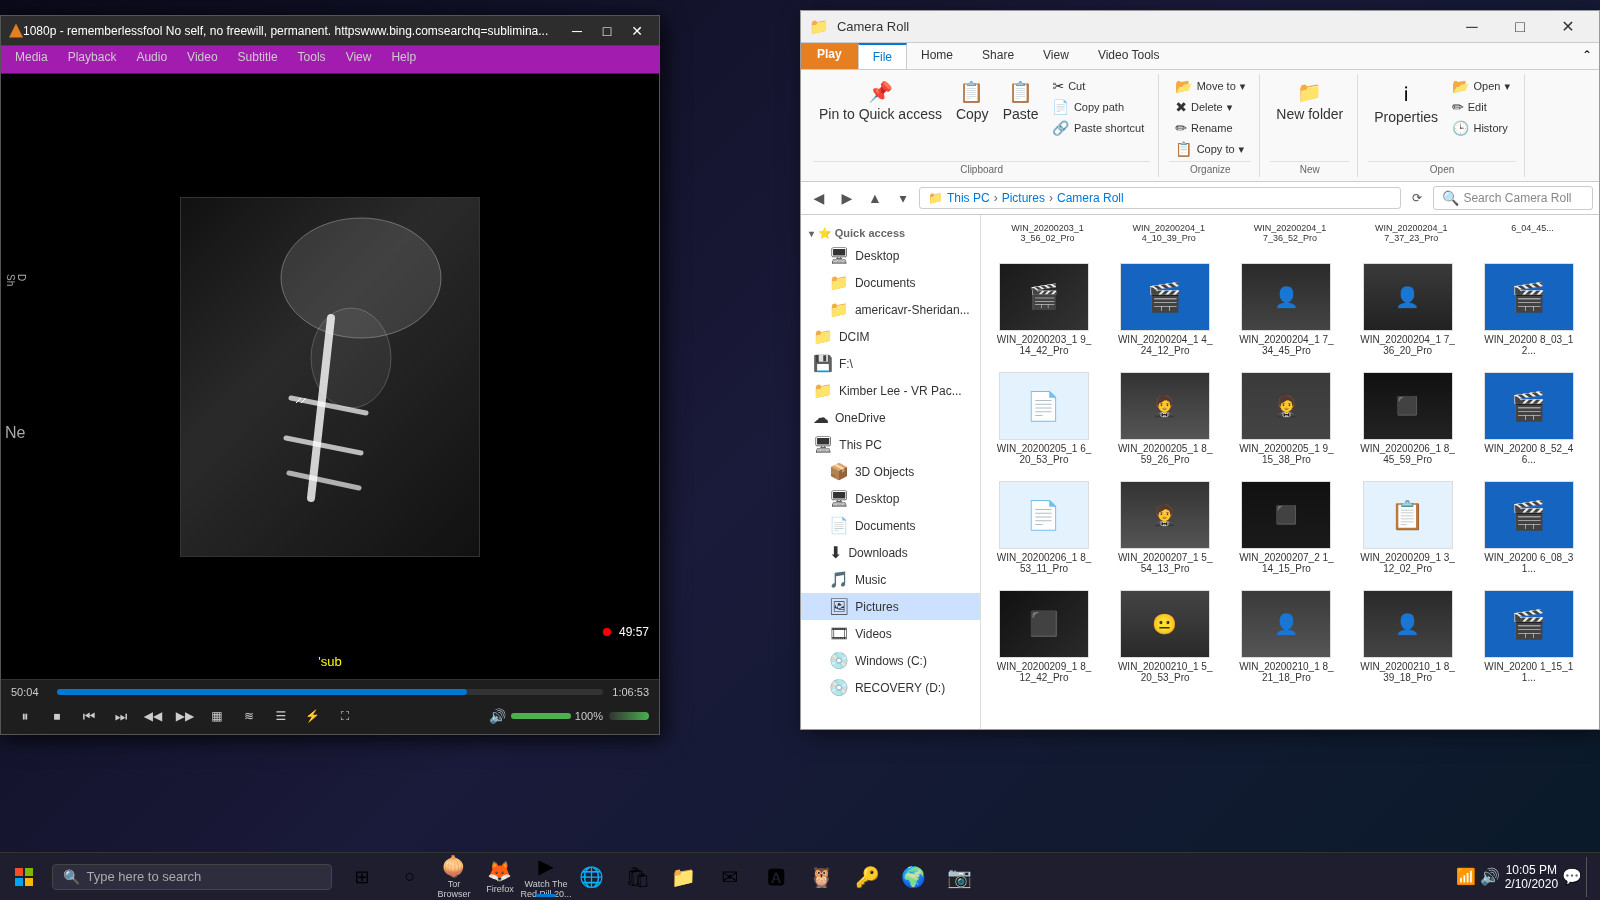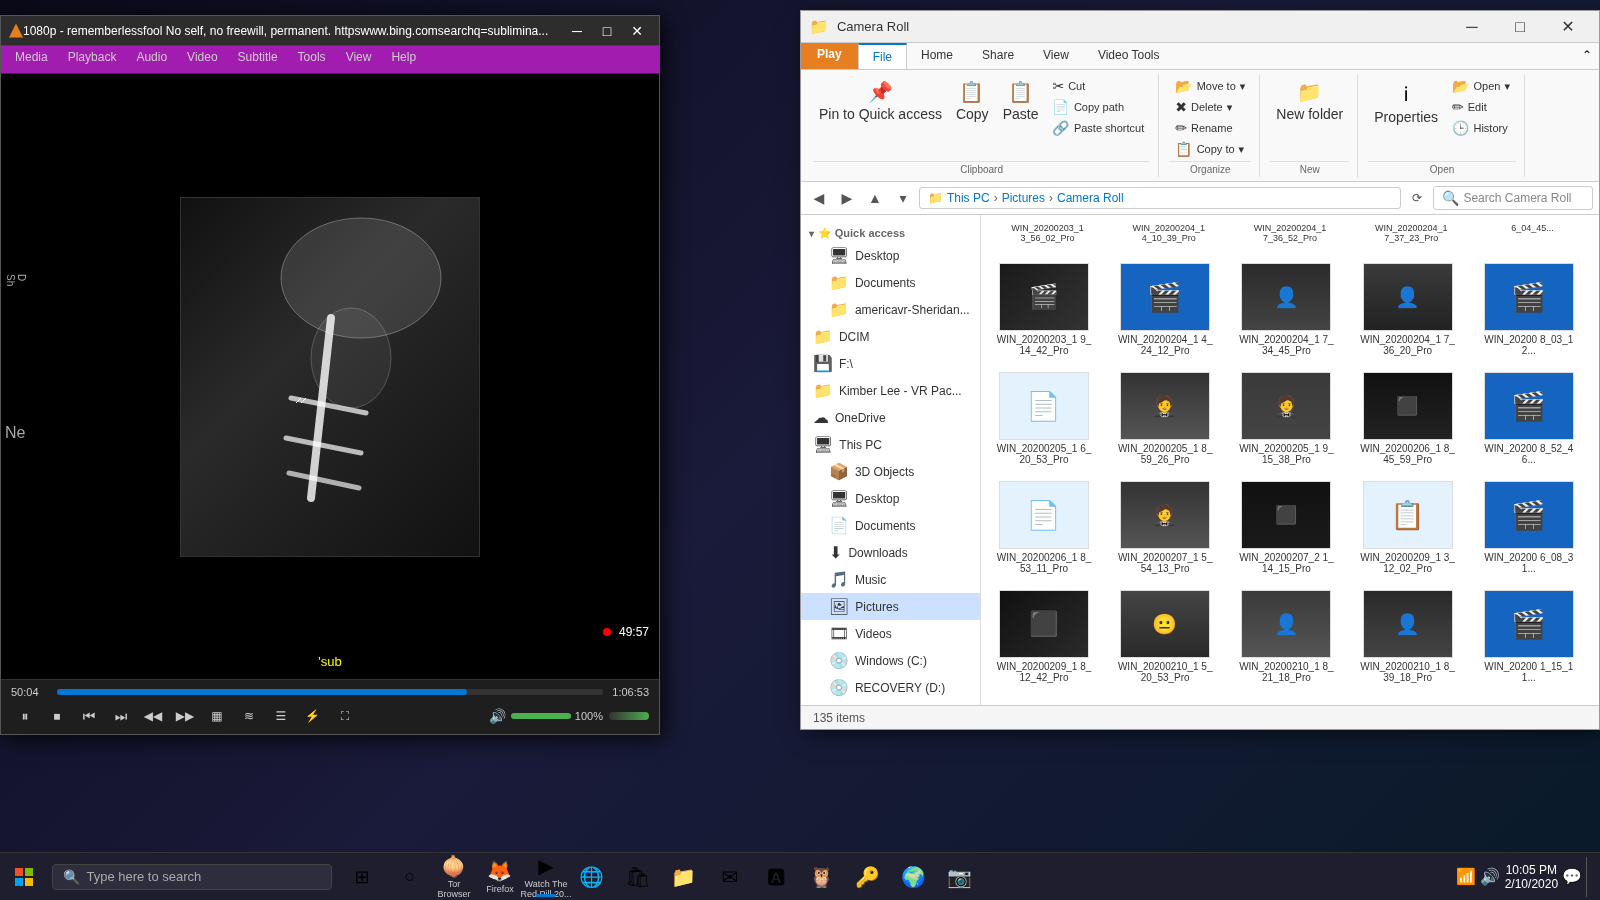--- a/index.html
+++ b/index.html
@@ -589,23 +589,20 @@
       <div class="file-item">
         <div class="file-thumb" style="background:#1565c0;">
           <div style="width:100%;height:100%;background:#1565c0;display:flex;align-items:center;justify-content:center;font-size:28px;">🎬</div>
         </div>
         <div class="file-name">WIN_20200
 1_15_11...</div>
       </div>
     </div>
   </div>
 
-  <div class="exp-statusbar">
-    <span>135 items</span>
-  </div>
 </div>
 
 <div class="taskbar">
   <div class="taskbar-start">
     <svg viewBox="0 0 20 20">
       <rect x="1" y="1" width="8" height="8" fill="#f25022"></rect>
       <rect x="11" y="1" width="8" height="8" fill="#7fba00"></rect>
       <rect x="1" y="11" width="8" height="8" fill="#00a4ef"></rect>
       <rect x="11" y="11" width="8" height="8" fill="#ffb900"></rect>
     </svg>

